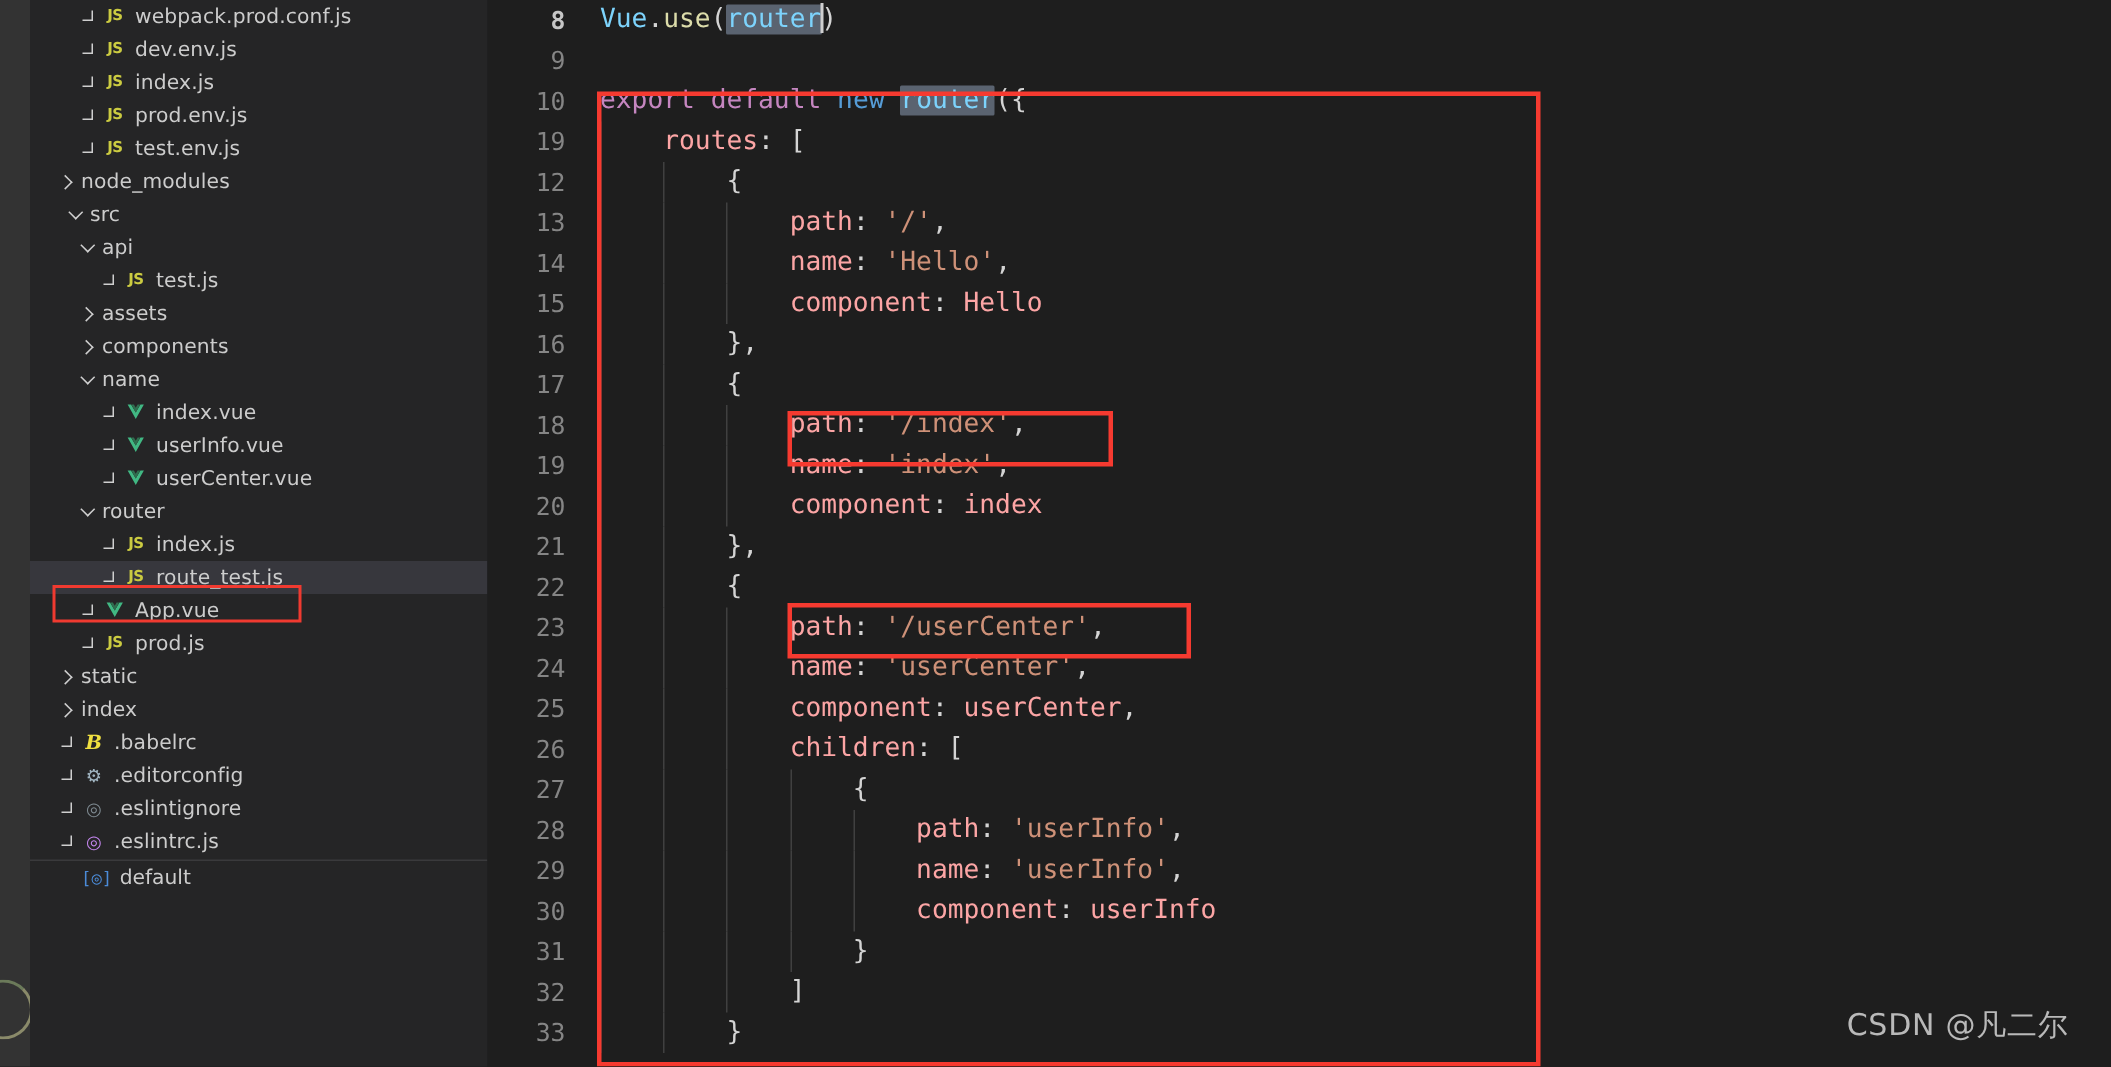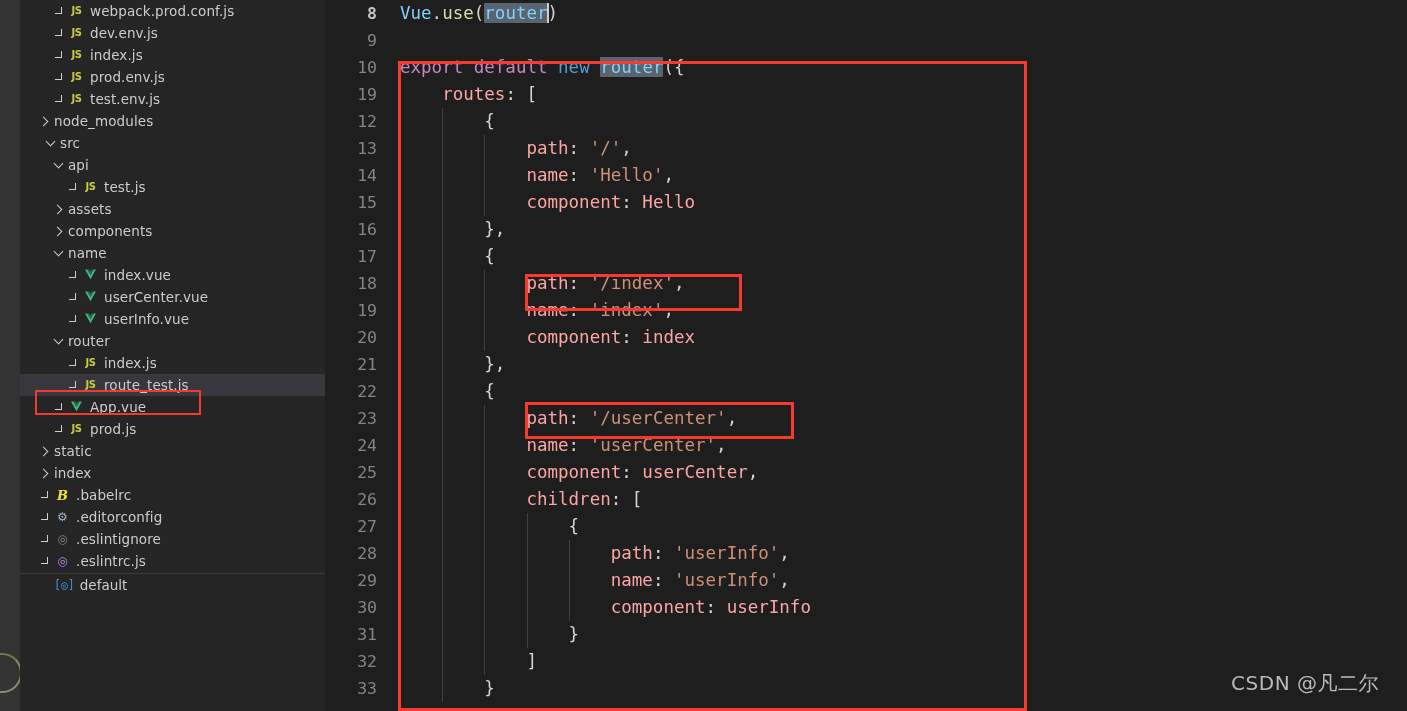--- a/index.html
+++ b/index.html
@@ -306,29 +306,29 @@
               <path d="M6.6 1h3.1L12 5.2 14.3 1h3.1L12 11z" fill="#2f6f4f"></path>
             </svg></span>
           <span class="label">index.vue</span>
         </div>
         <div class="row" style="padding-left: 46px;">
           <span class="twisty"></span>
           <span class="ficon vue"><svg width="13" height="12" viewBox="0 0 24 22">
               <path d="M2 1h4.2L12 11 17.8 1H22L12 19z" fill="#41b883"></path>
               <path d="M6.6 1h3.1L12 5.2 14.3 1h3.1L12 11z" fill="#2f6f4f"></path>
             </svg></span>
-          <span class="label">userCenter.vue</span>
+          <span class="label">userInfo.vue</span>
         </div>
         <div class="row" style="padding-left: 46px;">
           <span class="twisty"></span>
           <span class="ficon vue"><svg width="13" height="12" viewBox="0 0 24 22">
               <path d="M2 1h4.2L12 11 17.8 1H22L12 19z" fill="#41b883"></path>
               <path d="M6.6 1h3.1L12 5.2 14.3 1h3.1L12 11z" fill="#2f6f4f"></path>
             </svg></span>
-          <span class="label">userInfo.vue</span>
+          <span class="label">userCenter.vue</span>
         </div>
         <div class="row" style="padding-left: 32px;">
           <span class="twisty down"></span>
           <span class="label">router</span>
         </div>
         <div class="row" style="padding-left: 46px;">
           <span class="twisty"></span>
           <span class="ficon js">JS</span>
           <span class="label">index.js</span>
         </div>

